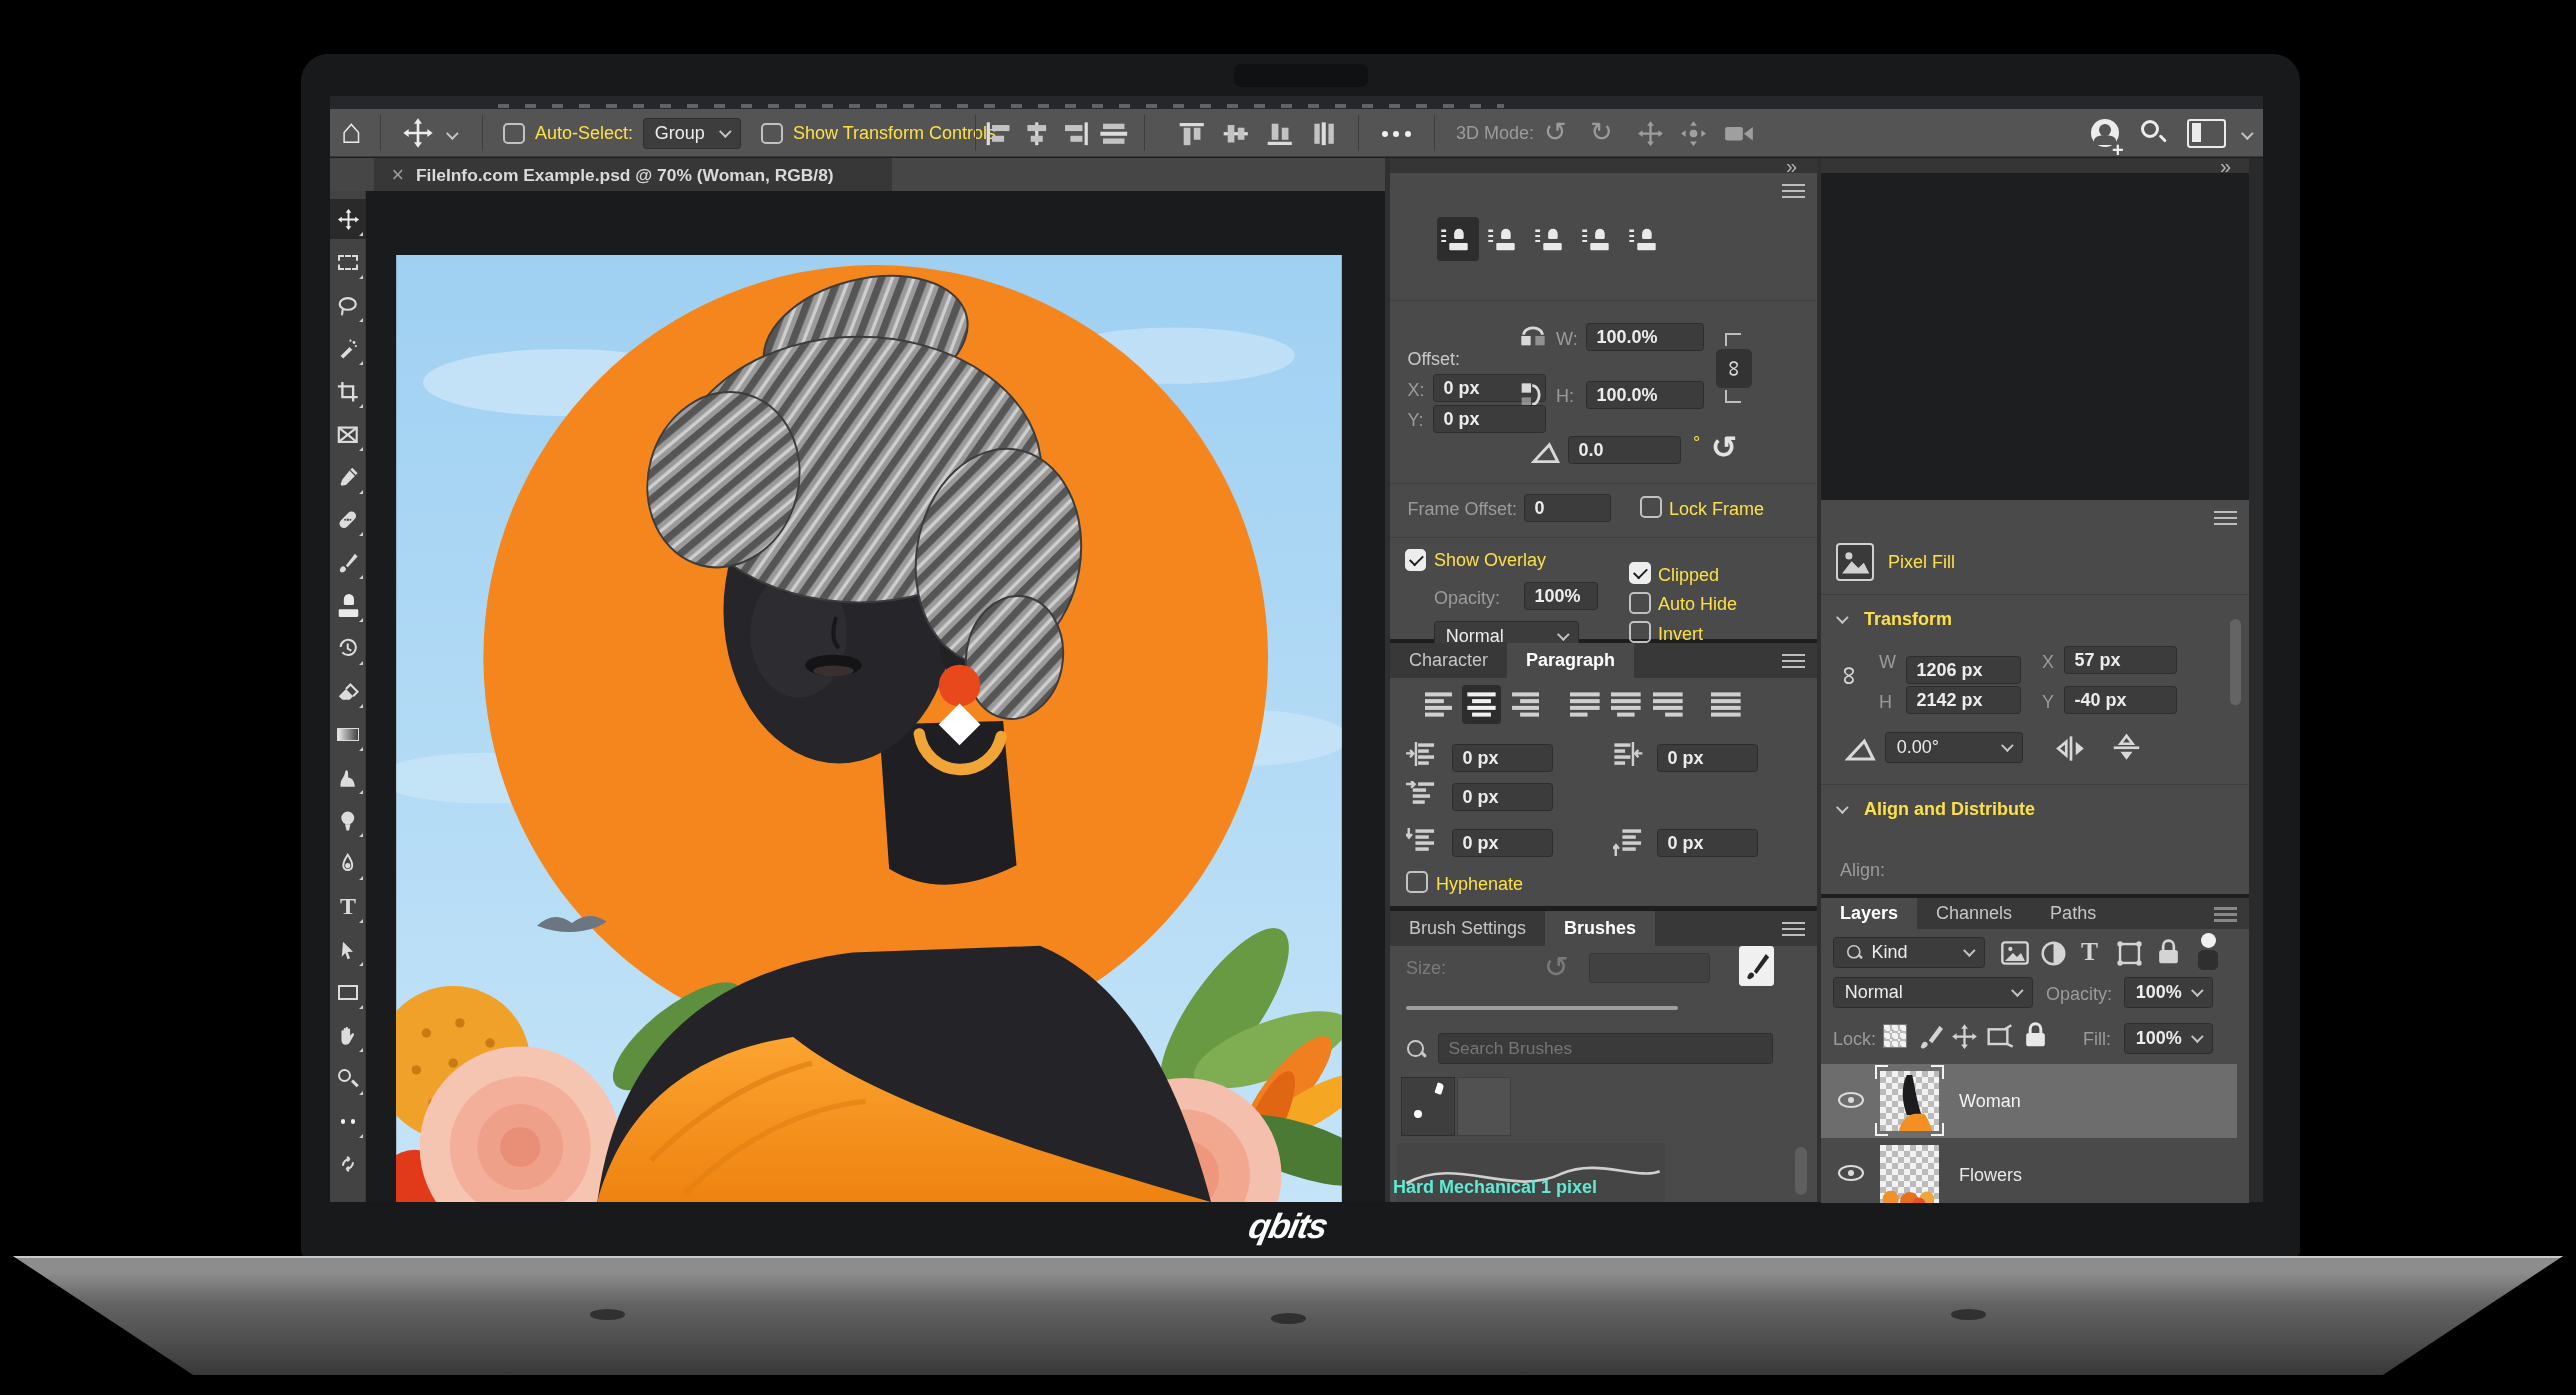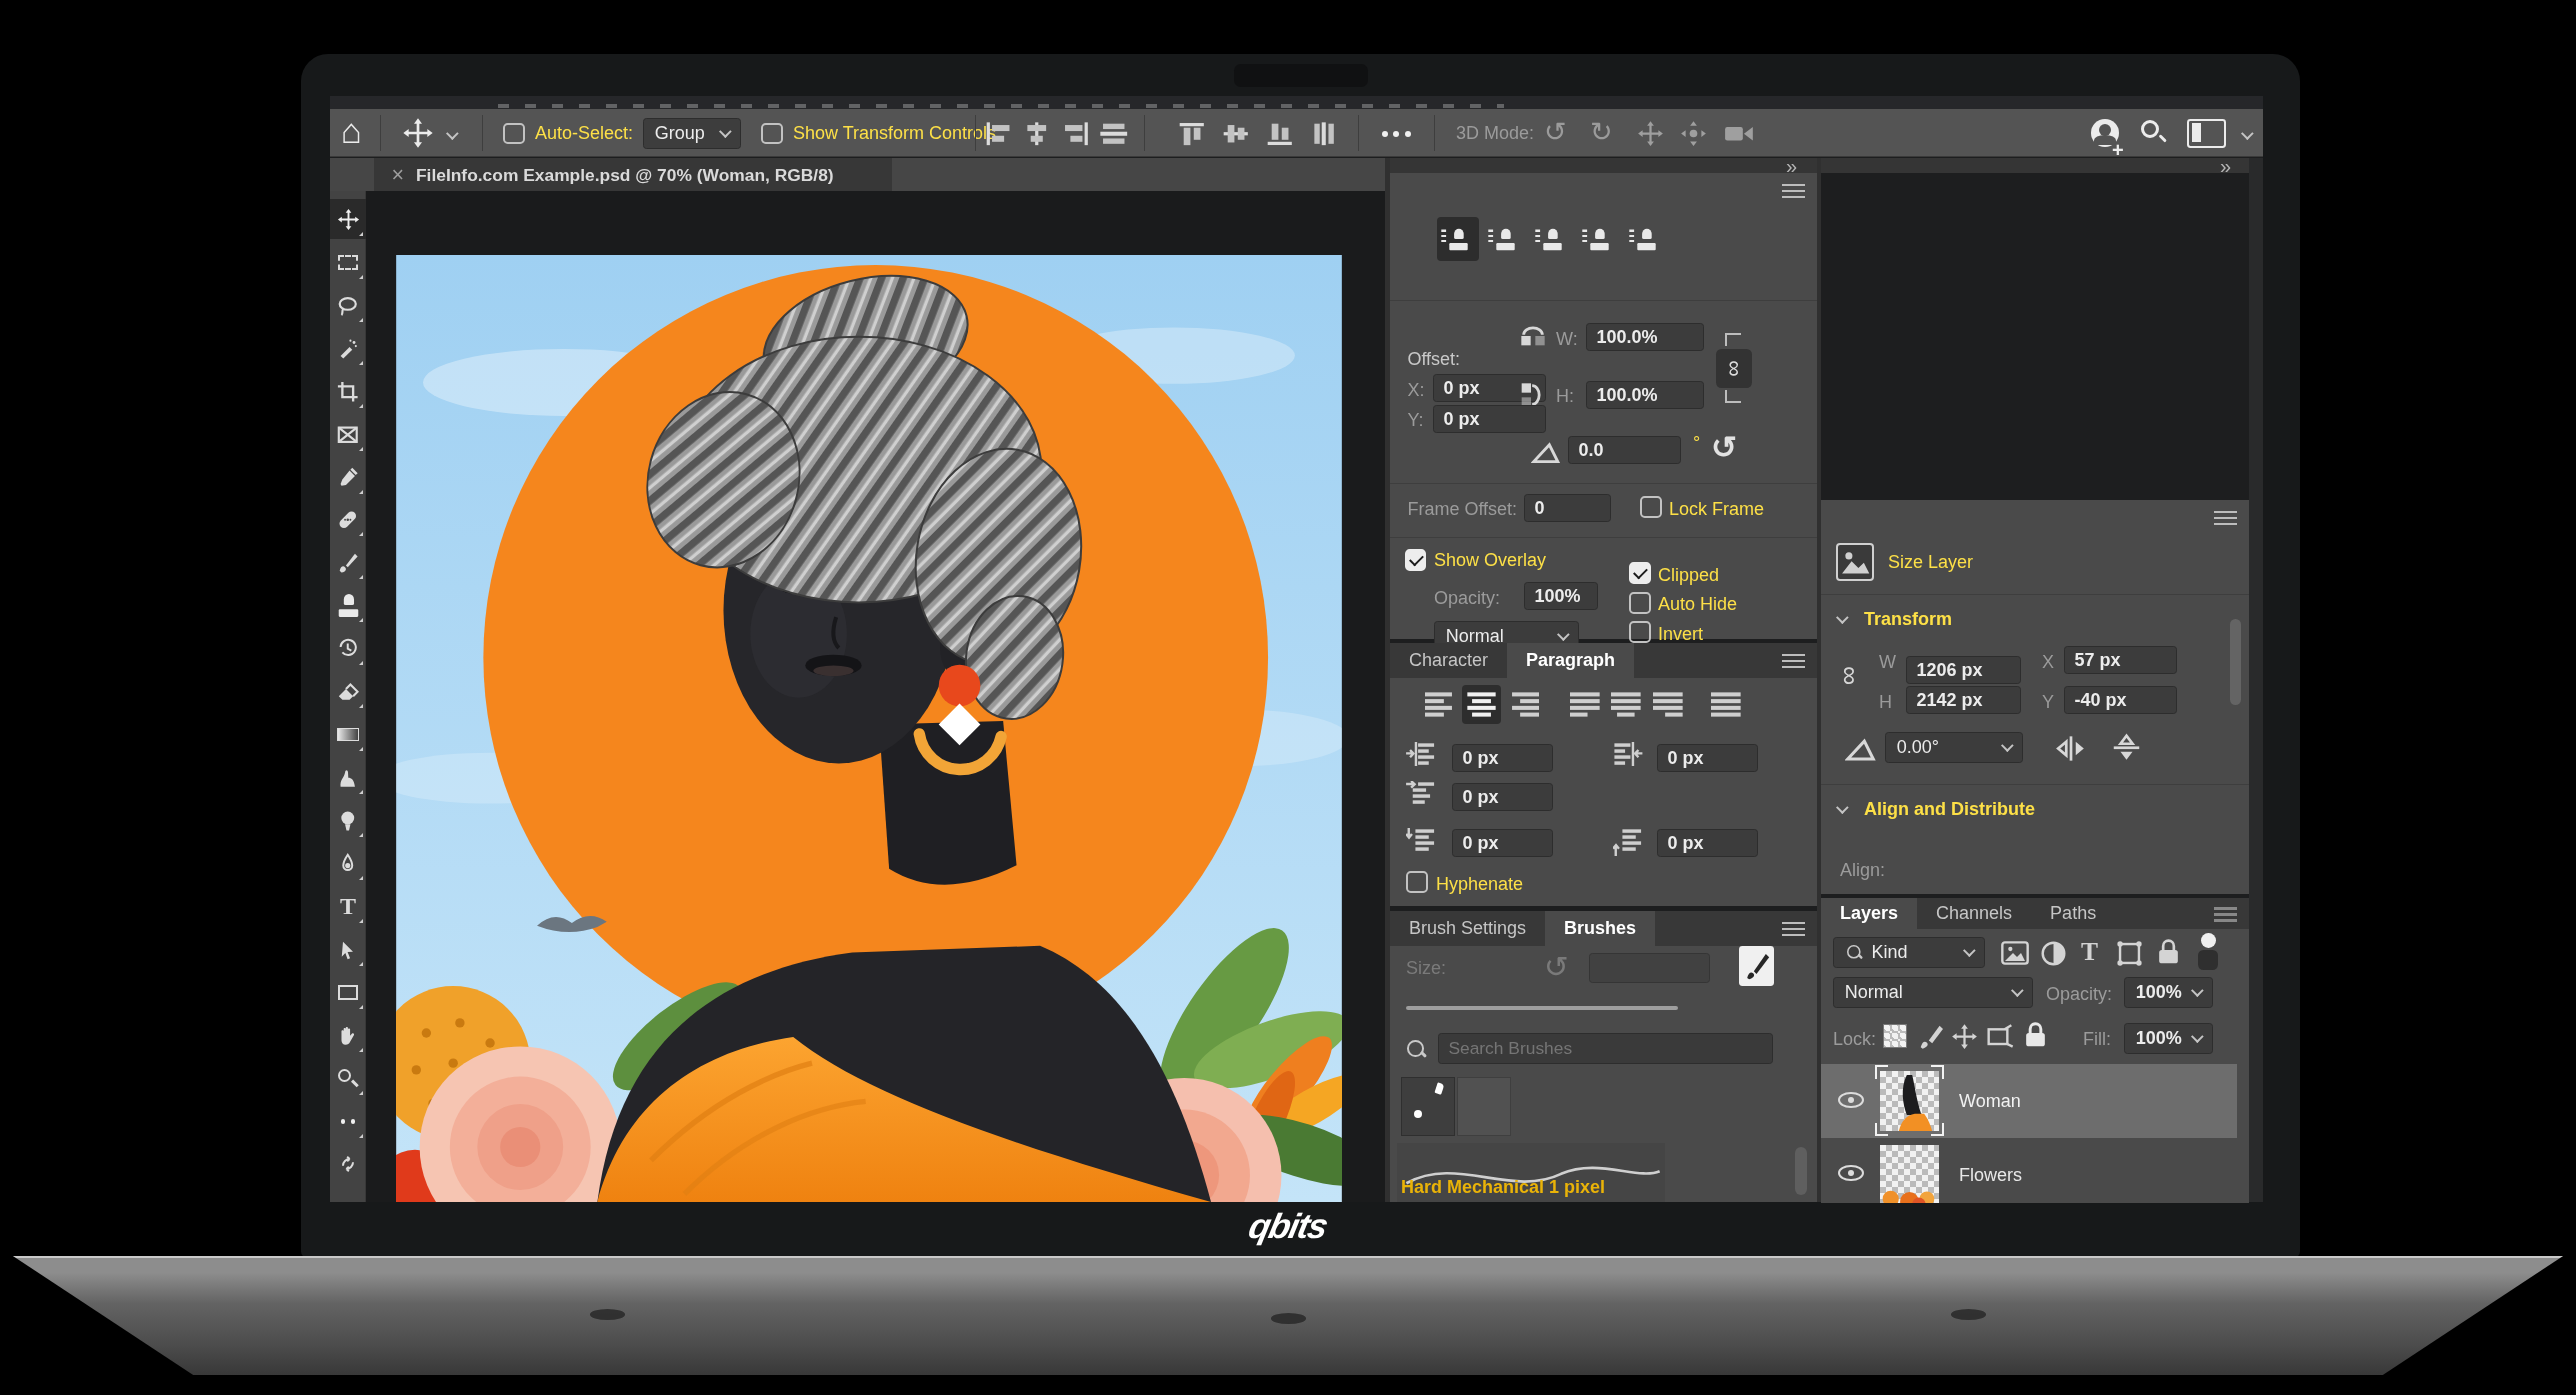--- a/index.html
+++ b/index.html
@@ -713,34 +713,34 @@
     </div>
     <div class="abs" style="left:67px;top:166px;width:54px;height:59px;background:#515151;border:1.3px solid #3f3f3f"></div>
     <div class="abs lbl" style="left:89px;top:229px;color:#e2e2e2">1</div>
 
     <div class="abs" style="left:6.7px;top:232px;width:268px;height:59px;background:#454545">
       <svg width="268" height="59" viewBox="0 0 400 88">
           <path d="M14,60 C90,18 170,82 245,46 C300,22 360,56 392,42" stroke="#cfcfcf" stroke-width="4" fill="none"></path>
         </svg>
     </div>
     <div class="abs" style="left:405px;top:236px;width:12px;height:48px;background:#5f5f5f;border-radius:6px"></div>
-    <div class="abs lbl" style="left:11px;top:266px;color:#eab308;font-weight:bold">Hard Mechanical 1 pixel</div>
+    <div class="abs lbl" style="left:3px;top:266px;color:#5eead4;font-weight:bold">Hard Mechanical 1 pixel</div>
   </div>
 
 
   <div class="panel" style="left:1821px;top:500px;width:428px;height:394px">
     <div class="hmb" style="right:12px;top:10.7px"></div>
 
     <div class="abs" style="left:14.8px;top:43px;width:38px;height:38px;border:2px solid #d0d0d0;border-radius:4px;background:#3a3a3a">
       <svg width="34" height="34" viewBox="0 0 25 25">
           <circle cx="8" cy="8" r="2.6" fill="#d0d0d0"></circle>
           <path d="M3 21 L10 12 L15 17 L19 13 L23 21 Z" fill="#d0d0d0"></path>
         </svg>
       </div>
-    <div class="lbl abs" style="left:67px;top:52px">Size Layer</div>
+    <div class="lbl abs" style="left:67px;top:52px">Pixel Fill</div>
     <div class="divider" style="top:94px"></div>
 
     <span class="cv abs" style="left:17.4px;top:113px"></span>
     <div class="lbl abs" style="left:43px;top:109px;font-weight:bold">Transform</div>
 
     <div class="abs" style="left:19px;top:160px;font-size:27px;color:#d6d6d6;transform:rotate(90deg)">∞</div>
 
     <div class="lbl dim abs" style="left:58px;top:152px">W</div>
     <div class="field" style="left:85px;top:156px;width:115px">
       <span>1206 px</span>

